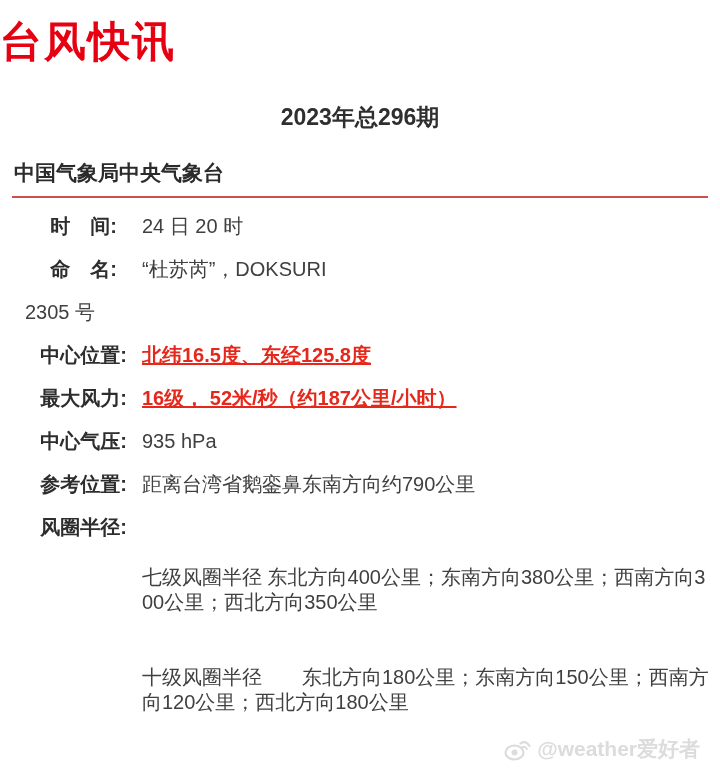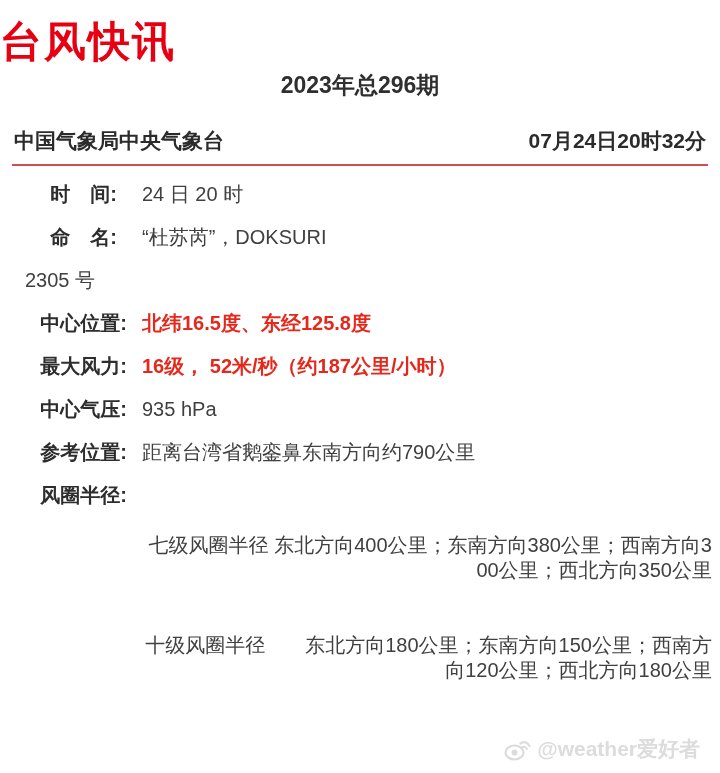--- a/index.html
+++ b/index.html
@@ -18,20 +18,21 @@
   }
   .page-title{
     margin:14px 0 0 0;
     text-align:left;
     font-size:42px;
     font-weight:bold;
     letter-spacing:2px;
     color:var(--title-red);
   }
   .issue-number{
+    margin-top:32px;
     text-align:center;
     font-size:23px;
     font-weight:bold;
     color:#2f2f2f;
   }
   .meta-row{
     margin:26px 14px 0 14px;
     display:flex;
     justify-content:space-between;
     align-items:flex-end;
@@ -65,22 +66,23 @@
   .value{
     flex:0 1 auto;
     max-width:572px;
     color:var(--value-color);
     word-break:break-all;
     white-space:pre-wrap;
   }
   .red .value{
     color:var(--highlight-red);
     font-weight:bold;
+    text-decoration:underline;
   }
-  .value-block div{word-break:break-all;white-space:pre-wrap;text-align:right;}
+  .value-block div{word-break:break-all;white-space:pre-wrap;}
   .watermark{
     position:absolute;
     right:20px;
     top:735px;
     display:flex;
     align-items:center;
     gap:6px;
     font-size:21px;
     font-weight:bold;
     color:var(--watermark-color);
@@ -89,21 +91,20 @@
 </style>
 </head>
 <body>
 
 <h1 class="page-title">台风快讯</h1>
 
 <div class="issue-number">2023年总296期</div>
 
 <div class="meta-row">
   <span>中国气象局中央气象台</span>
-  <span>07月24日20时32分</span>
 </div>
 
 <hr class="divider">
 
 <div class="info">
 
   <div class="row">
     <div class="label">时　间:</div>
     <div class="value">24 日 20 时</div>
   </div>

